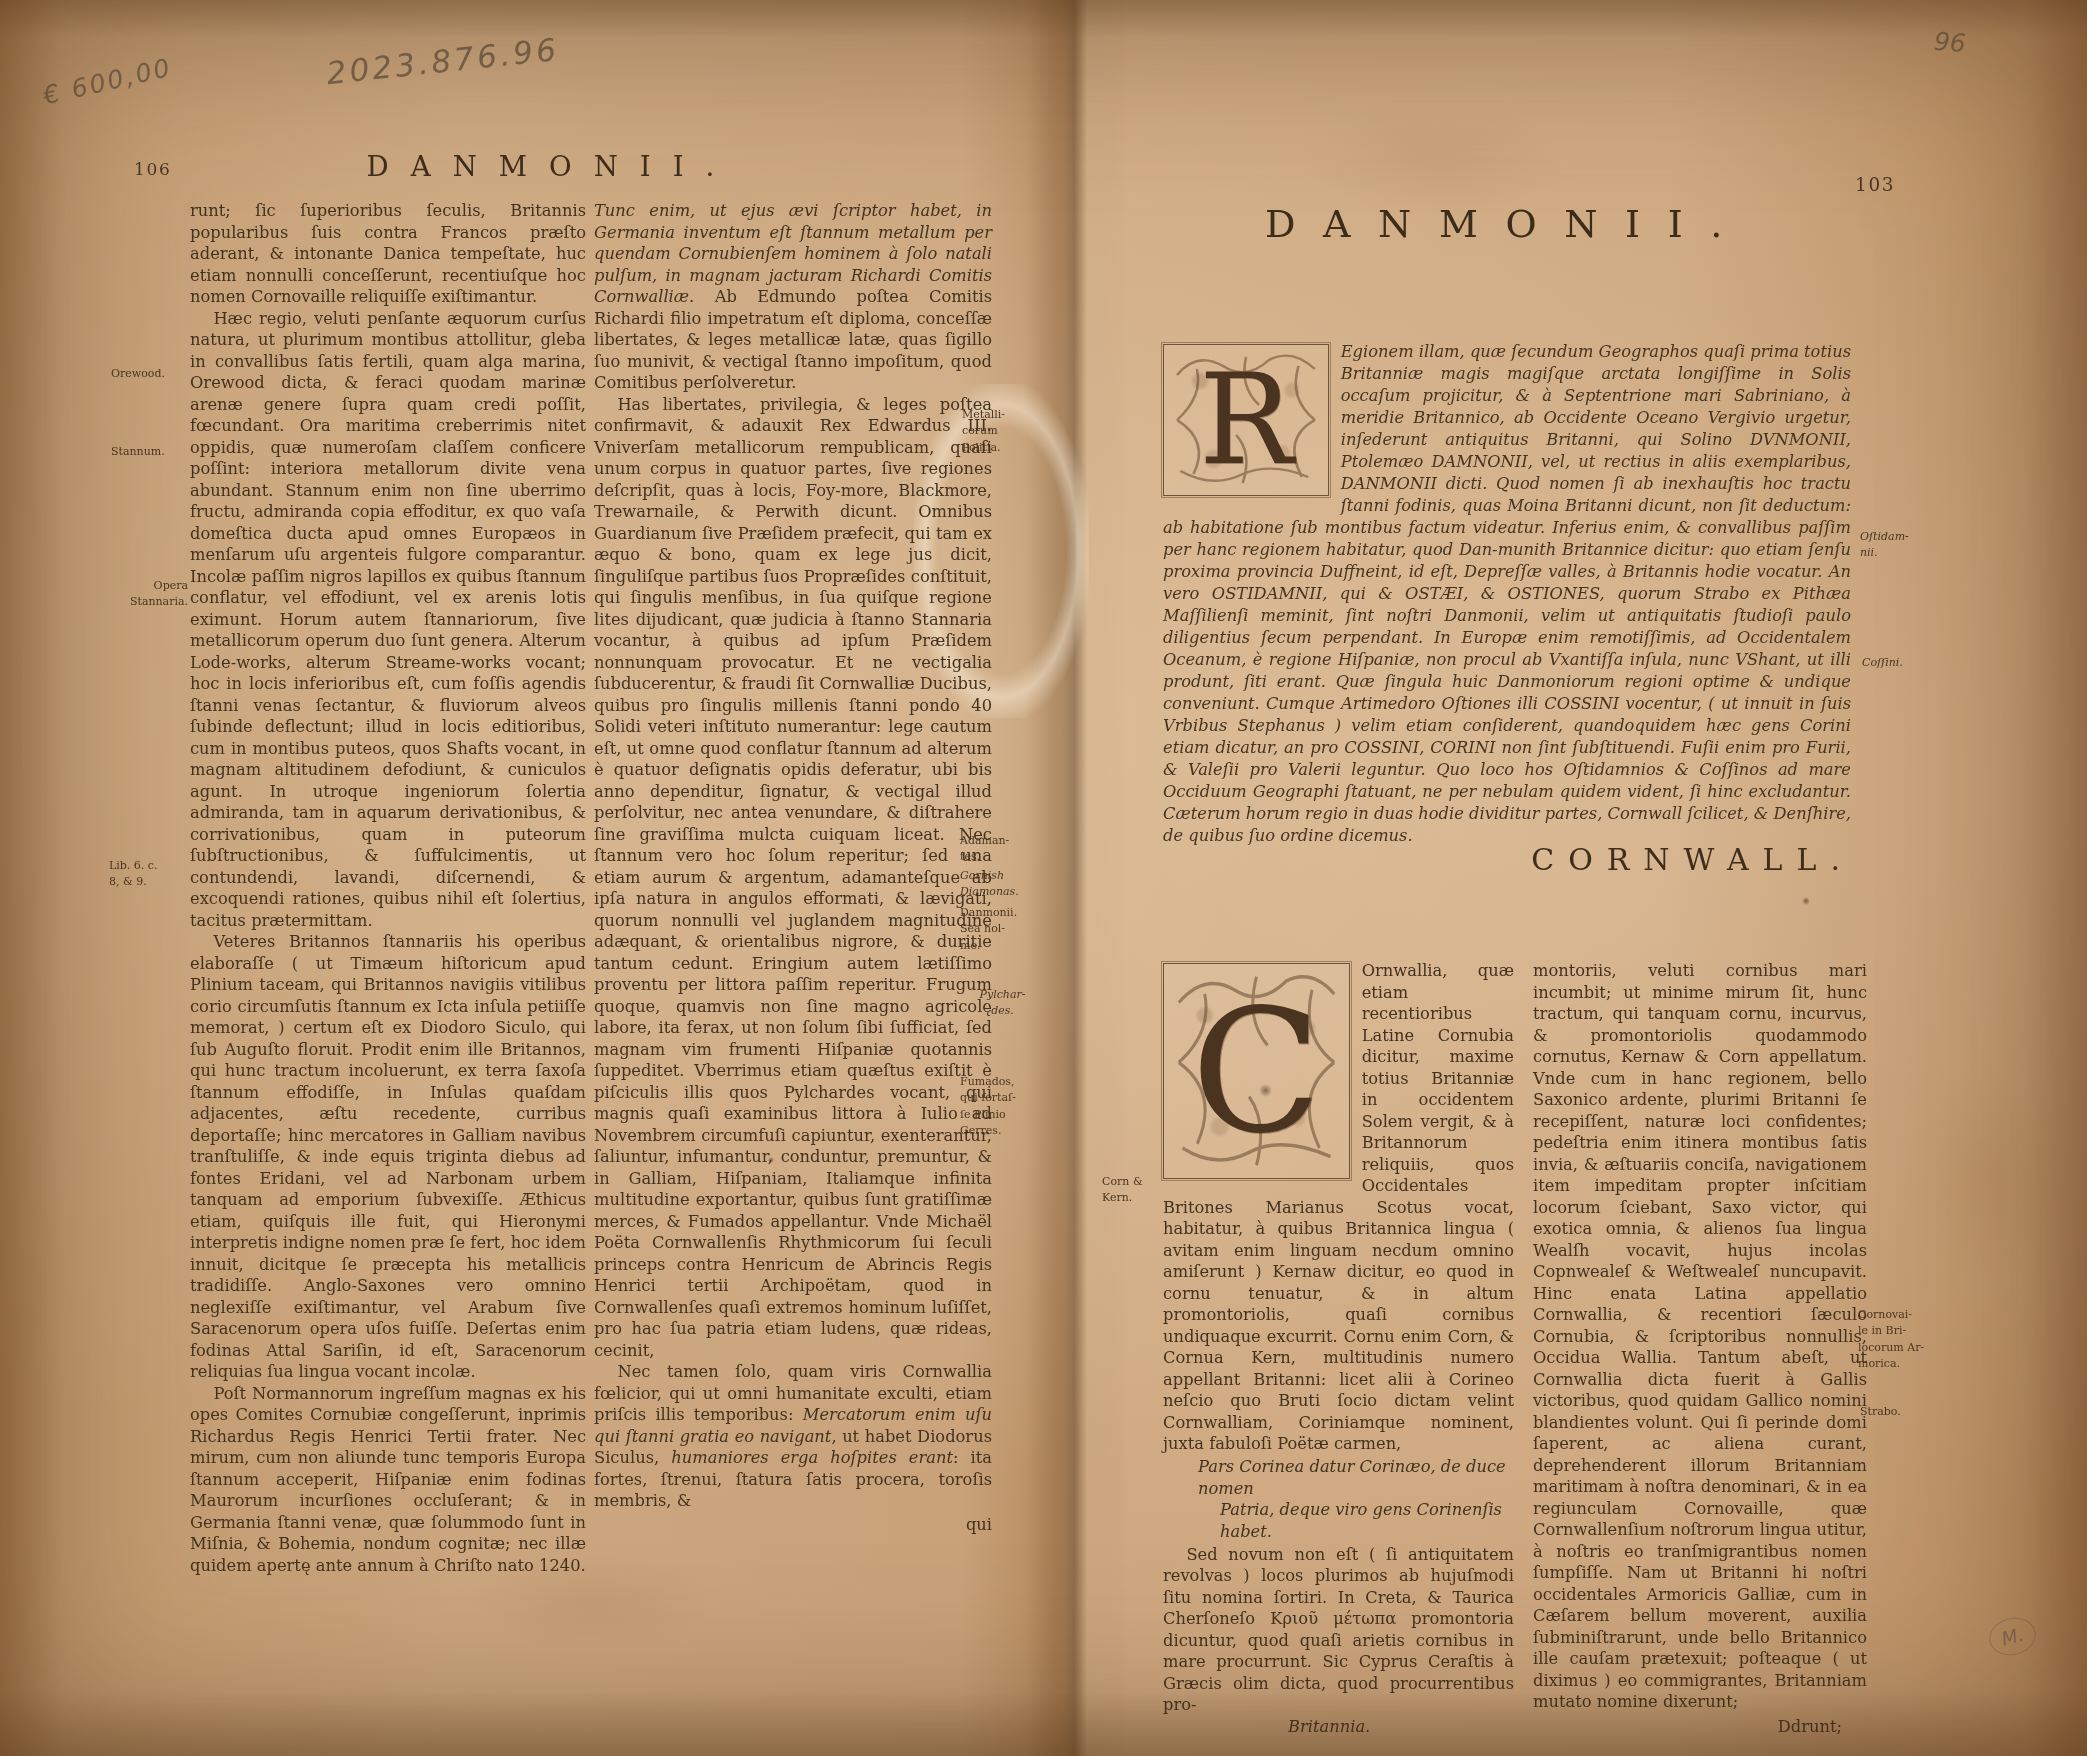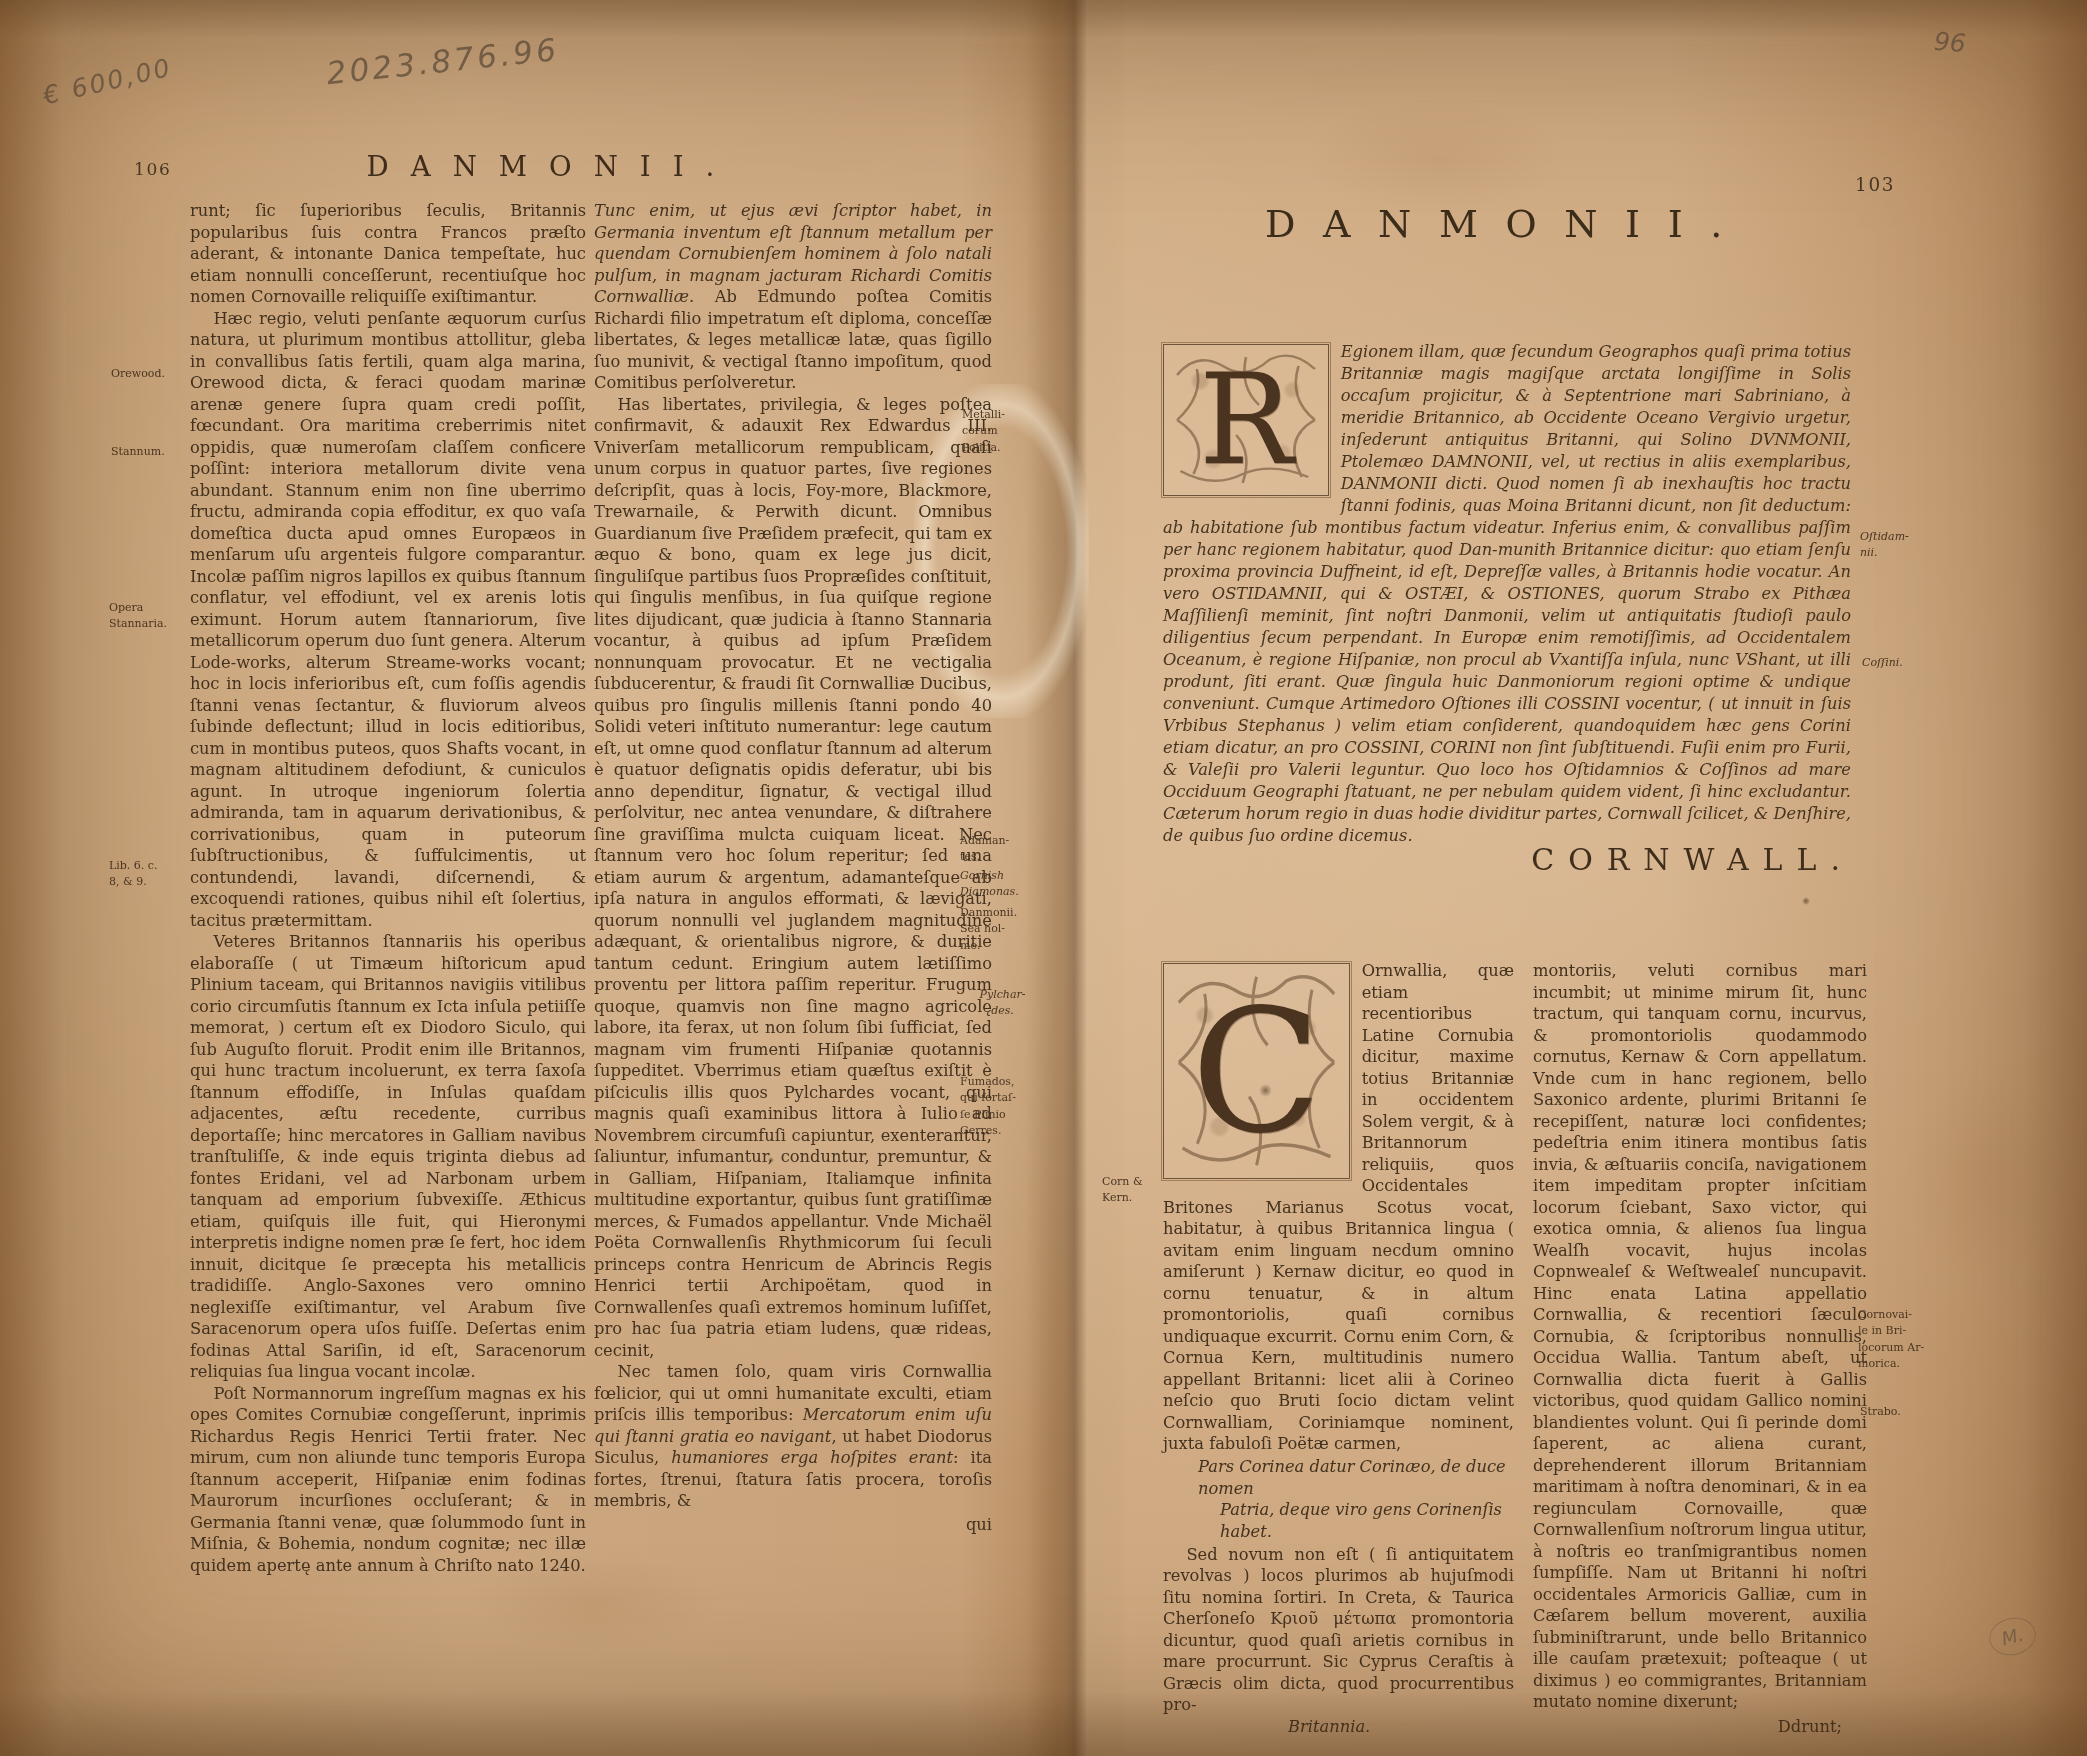--- a/index.html
+++ b/index.html
@@ -92,21 +92,21 @@
   <span class="mark-circle" style="left:1989px;top:1618px;">
       <span>M.</span>
     </span>
 
   <section>
     <span class="pagenum" style="left:134px;top:159px;">106</span>
     <h1 class="running-title" style="left:276px;top:150px;width:551px;margin:0;font-weight:normal;">DANMONII.</h1>
 
     <div class="mnote" style="left:111px;top:366px;width:77px;">Orewood.</div>
     <div class="mnote" style="left:111px;top:444px;width:77px;">Stannum.</div>
-    <div class="mnote" style="left:109px;top:600px;width:79px;">Opera
+    <div class="mnote" style="left:109px;top:578px;width:79px;text-align:right;">Opera
 Stannaria.</div>
     <div class="mnote" style="left:109px;top:858px;width:79px;">Lib. 6. c.
 8, &amp; 9.</div>
 
     <div class="mnote rt" style="left:962px;top:407px;width:79px;">Metalli-
 corum
 Politia.</div>
     <div class="mnote rt" style="left:960px;top:833px;width:79px;">Adaman-
 tes.</div>
     <div class="mnote rt it" style="left:960px;top:868px;width:82px;">Gornish

